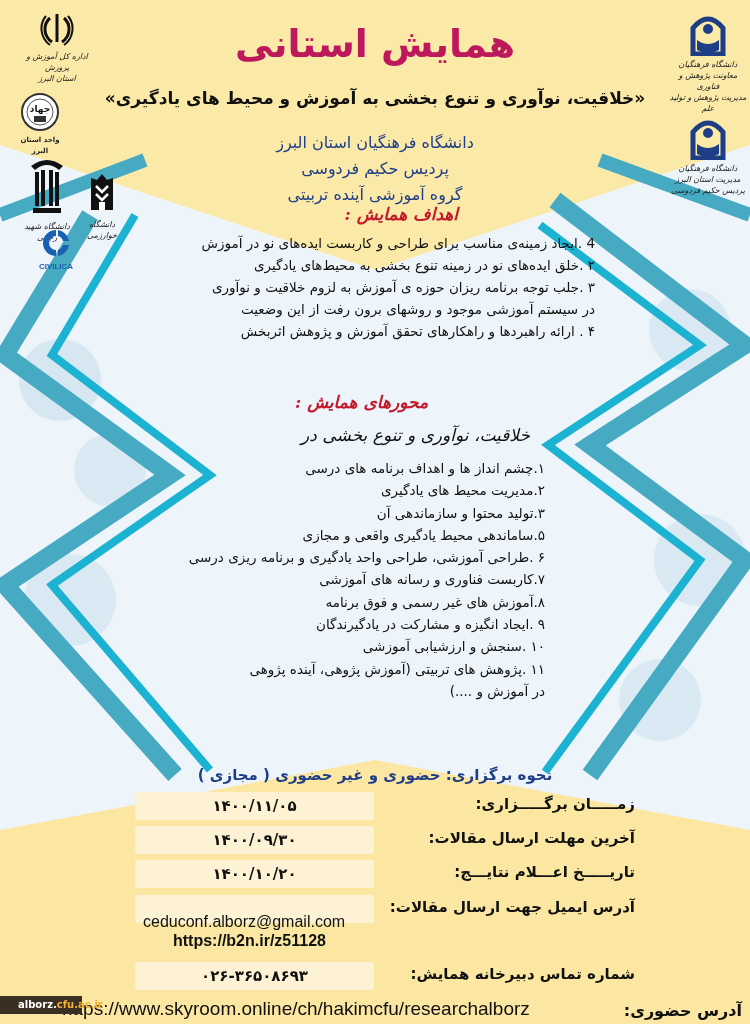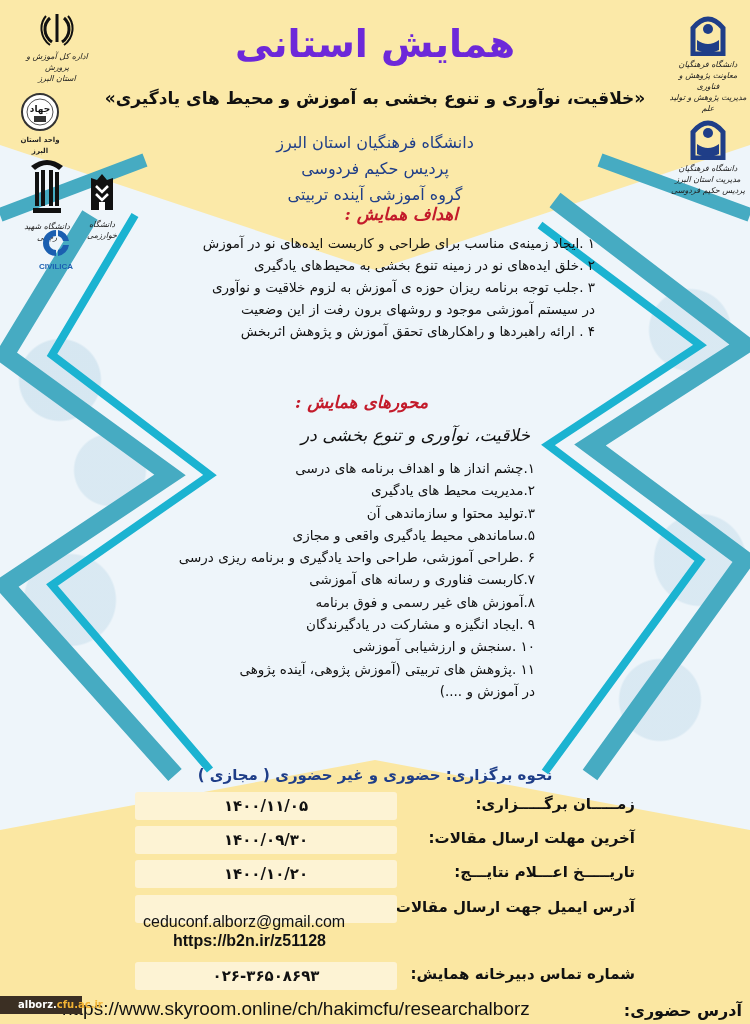--- a/index.html
+++ b/index.html
@@ -10,35 +10,35 @@
       radial-gradient(circle at 110px 470px, rgba(170,205,225,.3) 0 35px, transparent 37px),
       radial-gradient(circle at 70px 600px, rgba(170,205,225,.3) 0 45px, transparent 47px),
       radial-gradient(circle at 690px 330px, rgba(170,205,225,.3) 0 40px, transparent 42px),
       radial-gradient(circle at 700px 560px, rgba(170,205,225,.3) 0 45px, transparent 47px),
       radial-gradient(circle at 660px 700px, rgba(170,205,225,.3) 0 40px, transparent 42px),
       #eef5fa;}
   .header-band{position:absolute;left:0;top:0;width:750px;height:270px;background:#fbe9a8;clip-path:polygon(0 0,750px 0,750px 145px,375px 270px,0 145px);}
   .footer-band{position:absolute;left:0;top:760px;width:750px;height:264px;background:#fbe7a2;clip-path:polygon(0 70px,375px 0,750px 70px,750px 264px,0 264px);}
   svg.zig{position:absolute;left:0;top:0;}
   .rtl{direction:rtl;}
-  .title{position:absolute;top:22px;left:0;width:750px;text-align:center;font-family:"DejaVu Sans",sans-serif;font-weight:bold;font-size:38px;color:#6d28d9;}
+  .title{position:absolute;top:22px;left:0;width:750px;text-align:center;font-family:"DejaVu Sans",sans-serif;font-weight:bold;font-size:38px;color:#be185d;}
   .subtitle{position:absolute;top:88px;left:0;width:750px;text-align:center;font-weight:bold;font-size:17px;color:#111;}
   .org{position:absolute;left:0;width:750px;text-align:center;font-size:16px;color:#1f3e88;}
   .org1{top:133px;}.org2{top:159px;}.org3{top:185px;}
   .sec-head{position:absolute;font-family:"DejaVu Serif",serif;font-style:italic;font-weight:bold;color:#c31b2b;font-size:17px;}
   .sub-head{position:absolute;font-family:"DejaVu Serif",serif;font-style:italic;color:#111;font-size:17px;}
   .list{position:absolute;margin:0;padding:0;list-style:none;direction:rtl;}
   .list li{font-size:13.5px;color:#111;line-height:22px;white-space:nowrap;}
   .goals{top:232px;right:155px;}
-  .axes{top:457px;right:215px;}
+  .axes{top:457px;right:205px;}
   .axes li{line-height:22.3px;font-size:13.5px;}
   .format{position:absolute;top:766px;left:0;width:750px;text-align:center;font-weight:bold;color:#1f3e88;font-size:15px;}
   .info-row{position:absolute;left:135px;width:500px;height:30px;direction:rtl;}
   .info-label{position:absolute;right:0;top:3px;font-weight:bold;font-size:15px;color:#111;white-space:nowrap;}
-  .info-box{position:absolute;left:0;top:0;width:262px;height:28px;background:#fdf3d4;border-radius:3px;text-align:center;line-height:28px;font-weight:bold;font-size:15px;color:#111;direction:ltr;}
+  .info-box{position:absolute;left:0;top:0;width:239px;height:28px;background:#fdf3d4;border-radius:3px;text-align:center;line-height:28px;font-weight:bold;font-size:15px;color:#111;direction:ltr;}
   .contact-text{position:absolute;direction:ltr;color:#111;font-size:16px;font-family:"Liberation Sans",sans-serif;}
   .link-row{position:absolute;left:0;top:998px;width:750px;height:26px;border-bottom:2px solid #333;}
   .link-url{position:absolute;left:62px;top:0;font-size:19px;color:#111;font-family:"Liberation Sans",sans-serif;direction:ltr;}
   .link-label{position:absolute;right:8px;top:3px;font-weight:bold;font-size:16px;color:#111;direction:rtl;}
   .watermark{position:absolute;left:0;top:996px;width:64px;height:18px;background:#3b2f23;color:#fff;font-size:10px;font-weight:bold;line-height:18px;padding-left:18px;}
   .watermark span{color:#f2b233;}
   .logo{position:absolute;text-align:center;font-size:8px;color:#222;direction:rtl;line-height:11px;}
   .logo .cap{font-family:"DejaVu Serif",serif;font-style:italic;}
 </style>
 </head>
@@ -132,21 +132,21 @@
   </div>
 
   <div class="title rtl">همایش استانی</div>
   <div class="subtitle rtl">«خلاقیت، نوآوری و تنوع بخشی به آموزش و محیط های یادگیری»</div>
   <div class="org org1 rtl">دانشگاه فرهنگیان استان البرز</div>
   <div class="org org2 rtl">پردیس حکیم فردوسی</div>
   <div class="org org3 rtl">گروه آموزشی آینده تربیتی</div>
 
   <div class="sec-head rtl" style="top:204px;right:292px;">اهداف همایش :</div>
   <ul class="list goals">
-    <li>۱ .ایجاد زمینه‌ی مناسب برای طراحی و کاربست ایده‌های نو در آموزش</li>
+    <li>4 .ایجاد زمینه‌ی مناسب برای طراحی و کاربست ایده‌های نو در آموزش</li>
     <li>۲ .خلق ایده‌های نو در زمینه تنوع بخشی به محیط‌های یادگیری</li>
     <li>۳ .جلب توجه برنامه ریزان حوزه ی آموزش به لزوم خلاقیت و نوآوری</li>
     <li>در سیستم آموزشی موجود و روشهای برون رفت از این وضعیت</li>
     <li>۴ . ارائه راهبردها و راهکارهای تحقق آموزش و پژوهش اثربخش</li>
   </ul>
 
   <div class="sec-head rtl" style="top:392px;right:322px;">محورهای همایش :</div>
   <div class="sub-head rtl" style="top:425px;right:220px;">خلاقیت، نوآوری و تنوع بخشی در</div>
   <ul class="list axes">
     <li>۱.چشم انداز ها و اهداف برنامه های درسی</li>

